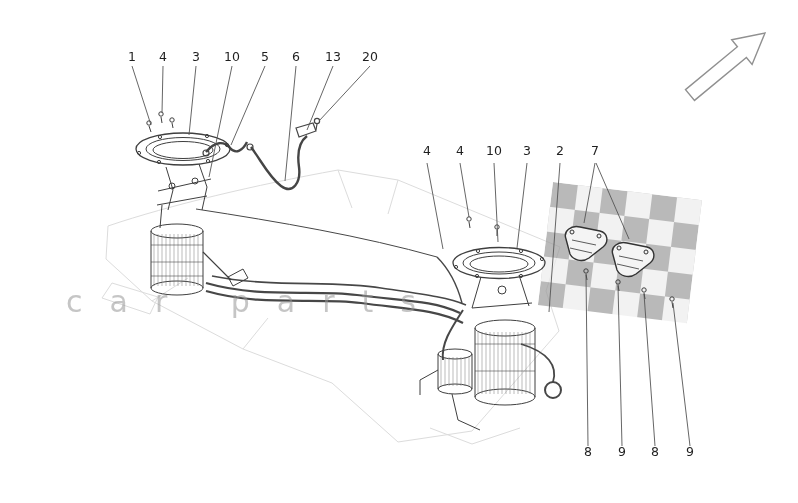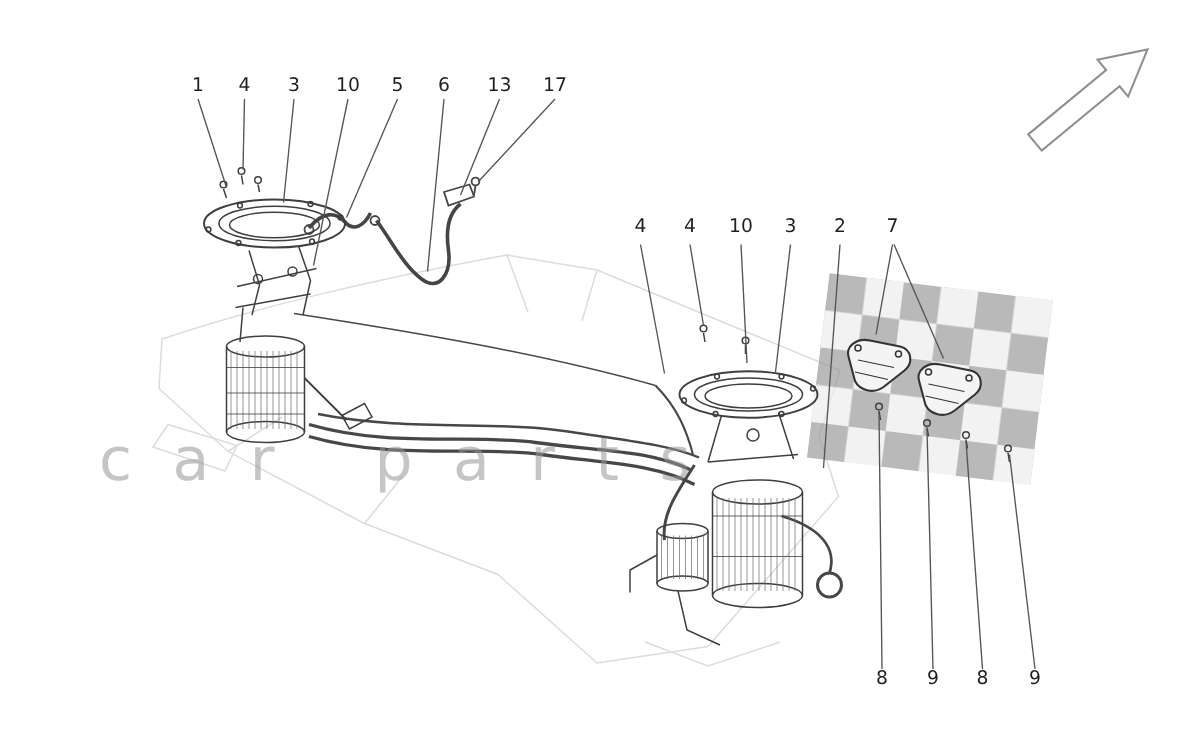--- a/index.html
+++ b/index.html
@@ -8,21 +8,21 @@
     font-family:"DejaVu Sans",sans-serif;
   }
   svg.drawing{position:absolute;left:0;top:0;}
   .wm-title{
     position:absolute;left:54px;top:166px;line-height:1;
     font-family:"DejaVu Serif",serif;font-size:112px;letter-spacing:2px;
     color:rgba(214,45,26,0.42);white-space:nowrap;pointer-events:none;
   }
   .wm-sub{
     position:absolute;left:66px;top:287px;line-height:1;
-    font-family:"DejaVu Sans",sans-serif;font-size:40px;letter-spacing:27px;
+    font-family:"DejaVu Sans",sans-serif;font-size:30px;letter-spacing:27px;
     color:rgba(150,150,150,0.55);white-space:nowrap;pointer-events:none;
   }
   .co{
     position:absolute;transform:translate(-50%,-50%);
     font-size:12.5px;color:#1f1f1f;line-height:1;pointer-events:none;
   }
 </style>
 </head>
 <body>
 
@@ -183,21 +183,21 @@
 
   <span class="wm-sub">car parts</span>
 
   <span class="co" style="left:132px;top:57px">1</span>
   <span class="co" style="left:163px;top:57px">4</span>
   <span class="co" style="left:196px;top:57px">3</span>
   <span class="co" style="left:232px;top:57px">10</span>
   <span class="co" style="left:265px;top:57px">5</span>
   <span class="co" style="left:296px;top:57px">6</span>
   <span class="co" style="left:333px;top:57px">13</span>
-  <span class="co" style="left:370px;top:57px">17</span>
+  <span class="co" style="left:370px;top:57px">20</span>
   <span class="co" style="left:427px;top:151px">4</span>
   <span class="co" style="left:460px;top:151px">4</span>
   <span class="co" style="left:494px;top:151px">10</span>
   <span class="co" style="left:527px;top:151px">3</span>
   <span class="co" style="left:560px;top:151px">2</span>
   <span class="co" style="left:595px;top:151px">7</span>
   <span class="co" style="left:588px;top:452px">8</span>
   <span class="co" style="left:622px;top:452px">9</span>
   <span class="co" style="left:655px;top:452px">8</span>
   <span class="co" style="left:690px;top:452px">9</span>

